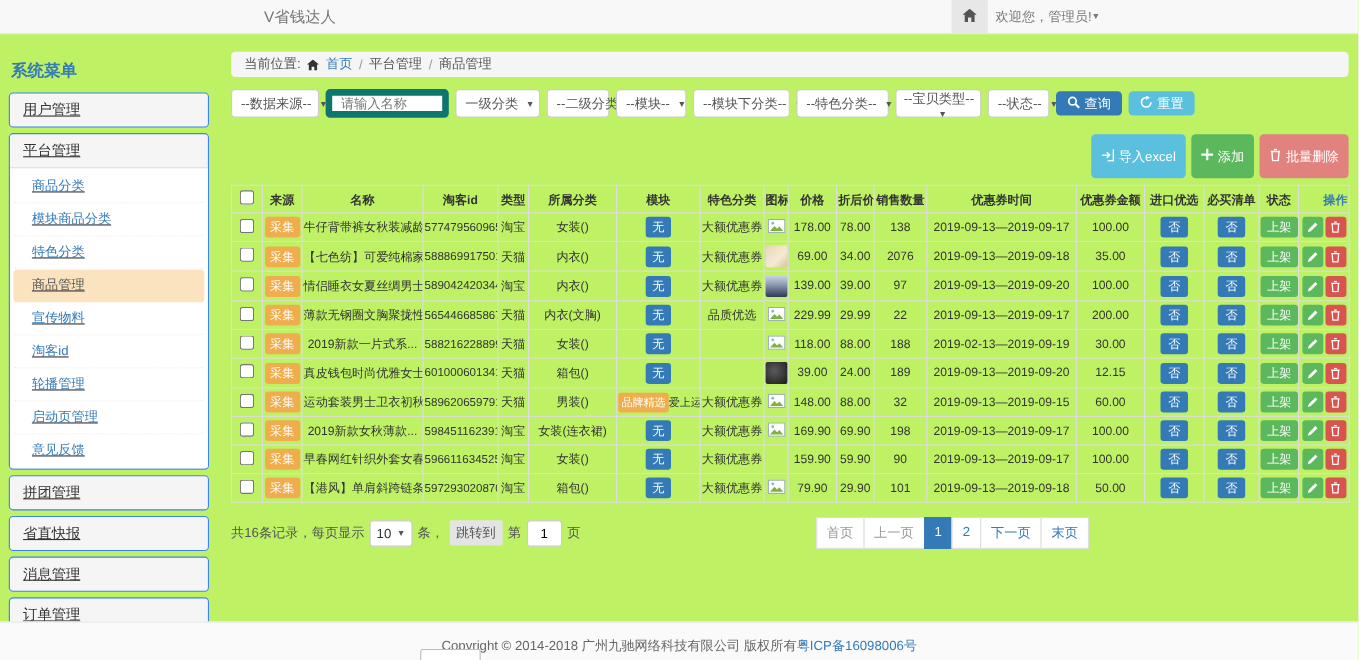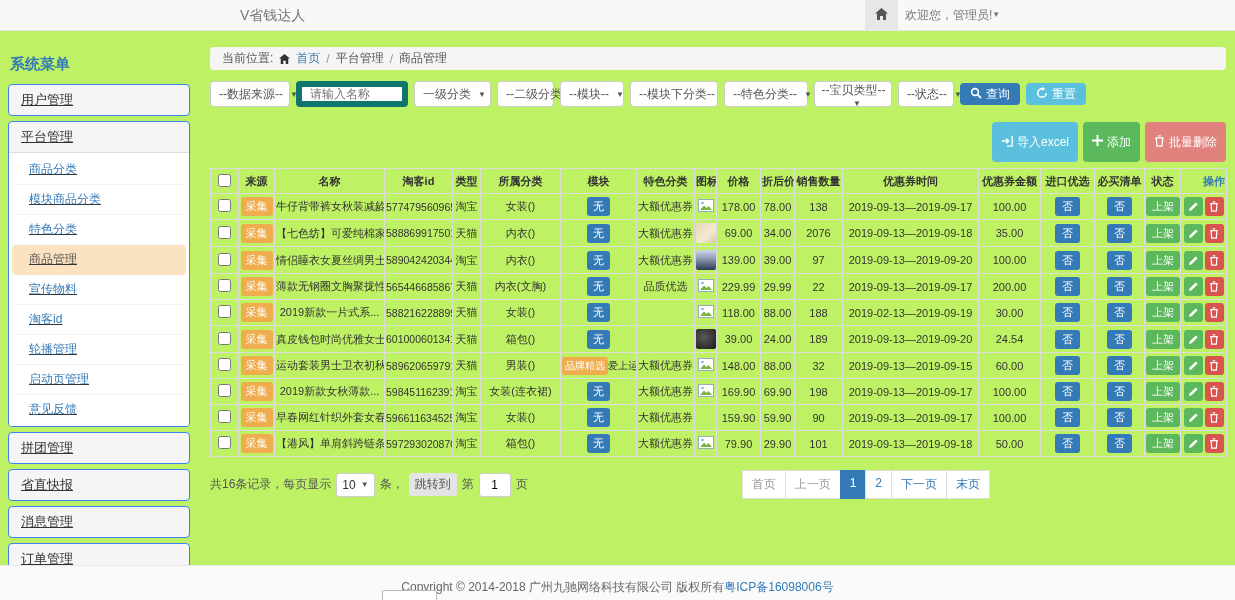--- a/index.html
+++ b/index.html
@@ -426,21 +426,21 @@
             <td class="num">601000601341</td>
             <td>天猫</td>
             <td>箱包()</td>
             <td><span class="badge-blue">无</span></td>
             <td></td>
             <td><span class="thumb photo-bag"></span></td>
             <td>39.00</td>
             <td>24.00</td>
             <td>189</td>
             <td>2019-09-13—2019-09-20</td>
-            <td>24.54</td>
+            <td>12.15</td>
             <td><span class="pill-blue">否</span></td>
             <td><span class="pill-blue">否</span></td>
             <td><span class="pill-green">上架</span></td>
             <td><button class="op-btn op-edit">
                 <svg width="11" height="11" viewBox="0 0 12 12">
                   <path d="M1 11 L2 8 L8.5 1.5 L10.5 3.5 L4 10 Z" fill="#fff"></path>
                 </svg>
               </button><button class="op-btn op-del">
                 <svg width="10" height="11" viewBox="0 0 12 13">
                   <path d="M1.5 3 H10.5 M4.5 1 H7.5 M2.5 3 L3.2 12 H8.8 L9.5 3" fill="none" stroke="#fff" stroke-width="1.4"></path>

